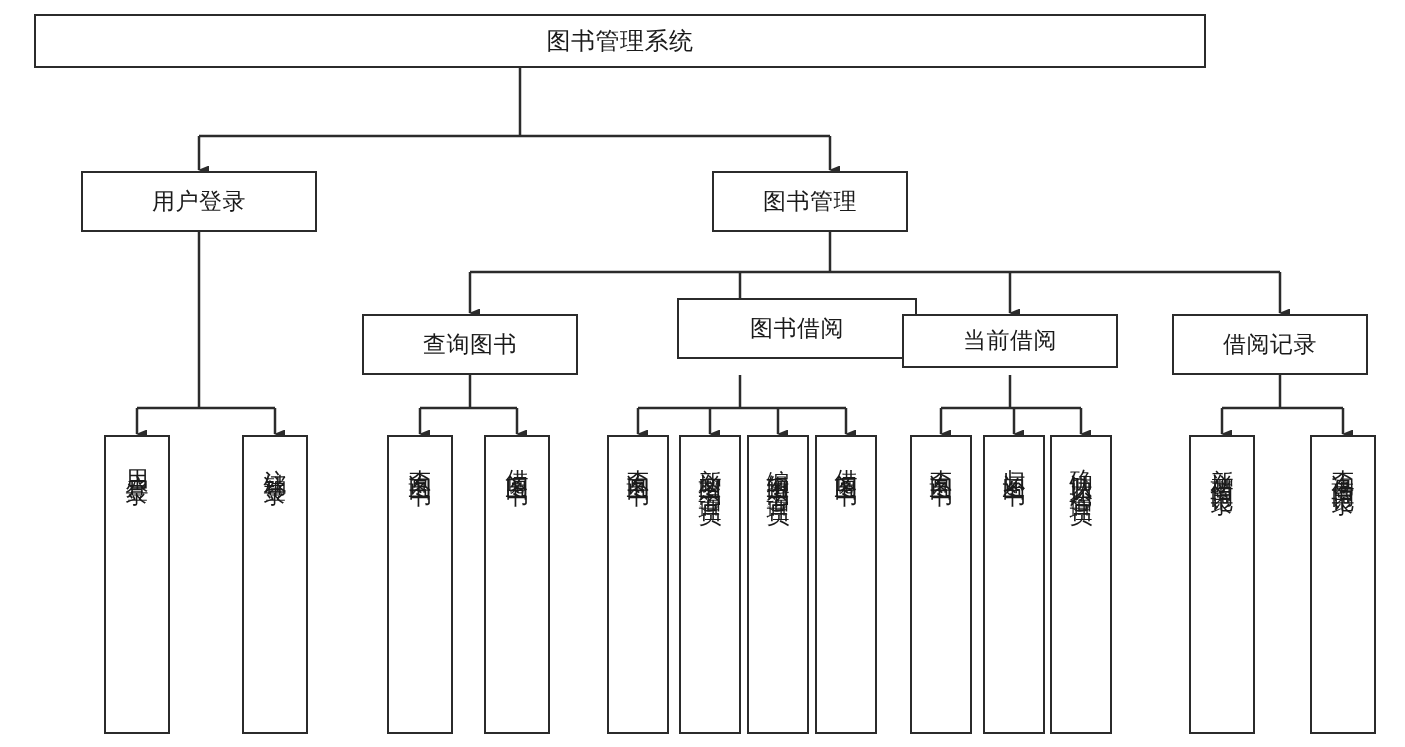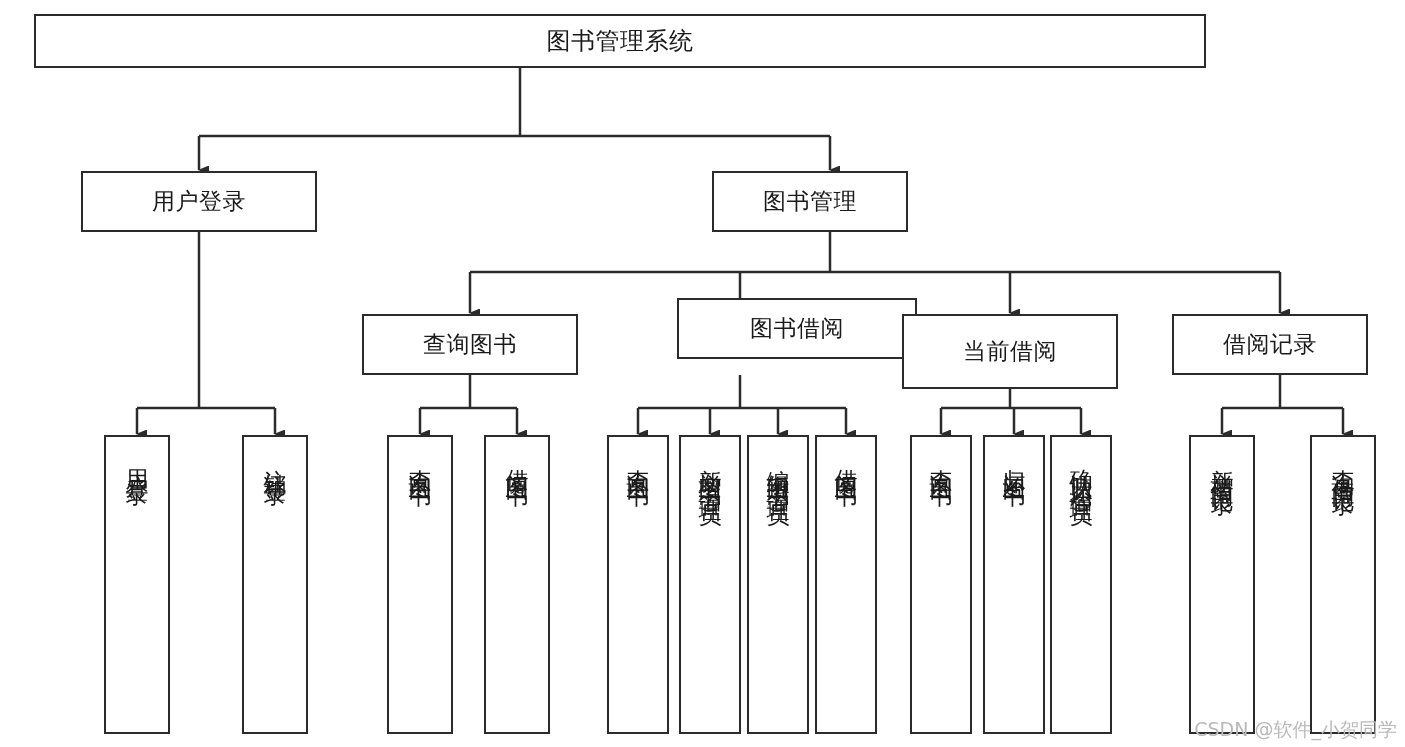--- a/index.html
+++ b/index.html
@@ -123,21 +123,21 @@
       </div>
       <div class="node-box horizontal" style="left: 712px; top: 171px; width: 196px; height: 61px;">
         <span class="node-label">图书管理</span>
       </div>
       <div class="node-box horizontal" style="left: 362px; top: 314px; width: 216px; height: 61px;">
         <span class="node-label">查询图书</span>
       </div>
       <div class="node-box horizontal" style="left: 632px; top: 298px; width: 240px; height: 61px; margin-left: 45px;">
         <span class="node-label">图书借阅</span>
       </div>
-      <div class="node-box horizontal" style="left: 902px; top: 314px; width: 216px; height: 75px;">
+      <div class="node-box horizontal" style="left: 902px; top: 314px; width: 216px; height: 54px;">
         <span class="node-label">当前借阅</span>
       </div>
       <div class="node-box horizontal" style="left: 1172px; top: 314px; width: 196px; height: 61px;">
         <span class="node-label">借阅记录</span>
       </div>
       <div class="node-box vertical" style="left: 104px; top: 435px; width: 66px; height: 299px;">
         <span class="node-label">用户登录</span>
       </div>
       <div class="node-box vertical" style="left: 242px; top: 435px; width: 66px; height: 299px;">
         <span class="node-label">注销登录</span>
@@ -169,14 +169,13 @@
       <div class="node-box vertical" style="left: 1050px; top: 435px; width: 62px; height: 299px;">
         <span class="node-label">确认归还（管理员）</span>
       </div>
       <div class="node-box vertical" style="left: 1189px; top: 435px; width: 66px; height: 299px;">
         <span class="node-label">新增借阅记录</span>
       </div>
       <div class="node-box vertical" style="left: 1310px; top: 435px; width: 66px; height: 299px;">
         <span class="node-label">查询借阅记录</span>
       </div>
     </div>
-  <div id="watermark">CSDN @软件_小贺同学</div>
 </div>
 
 </body></html>

